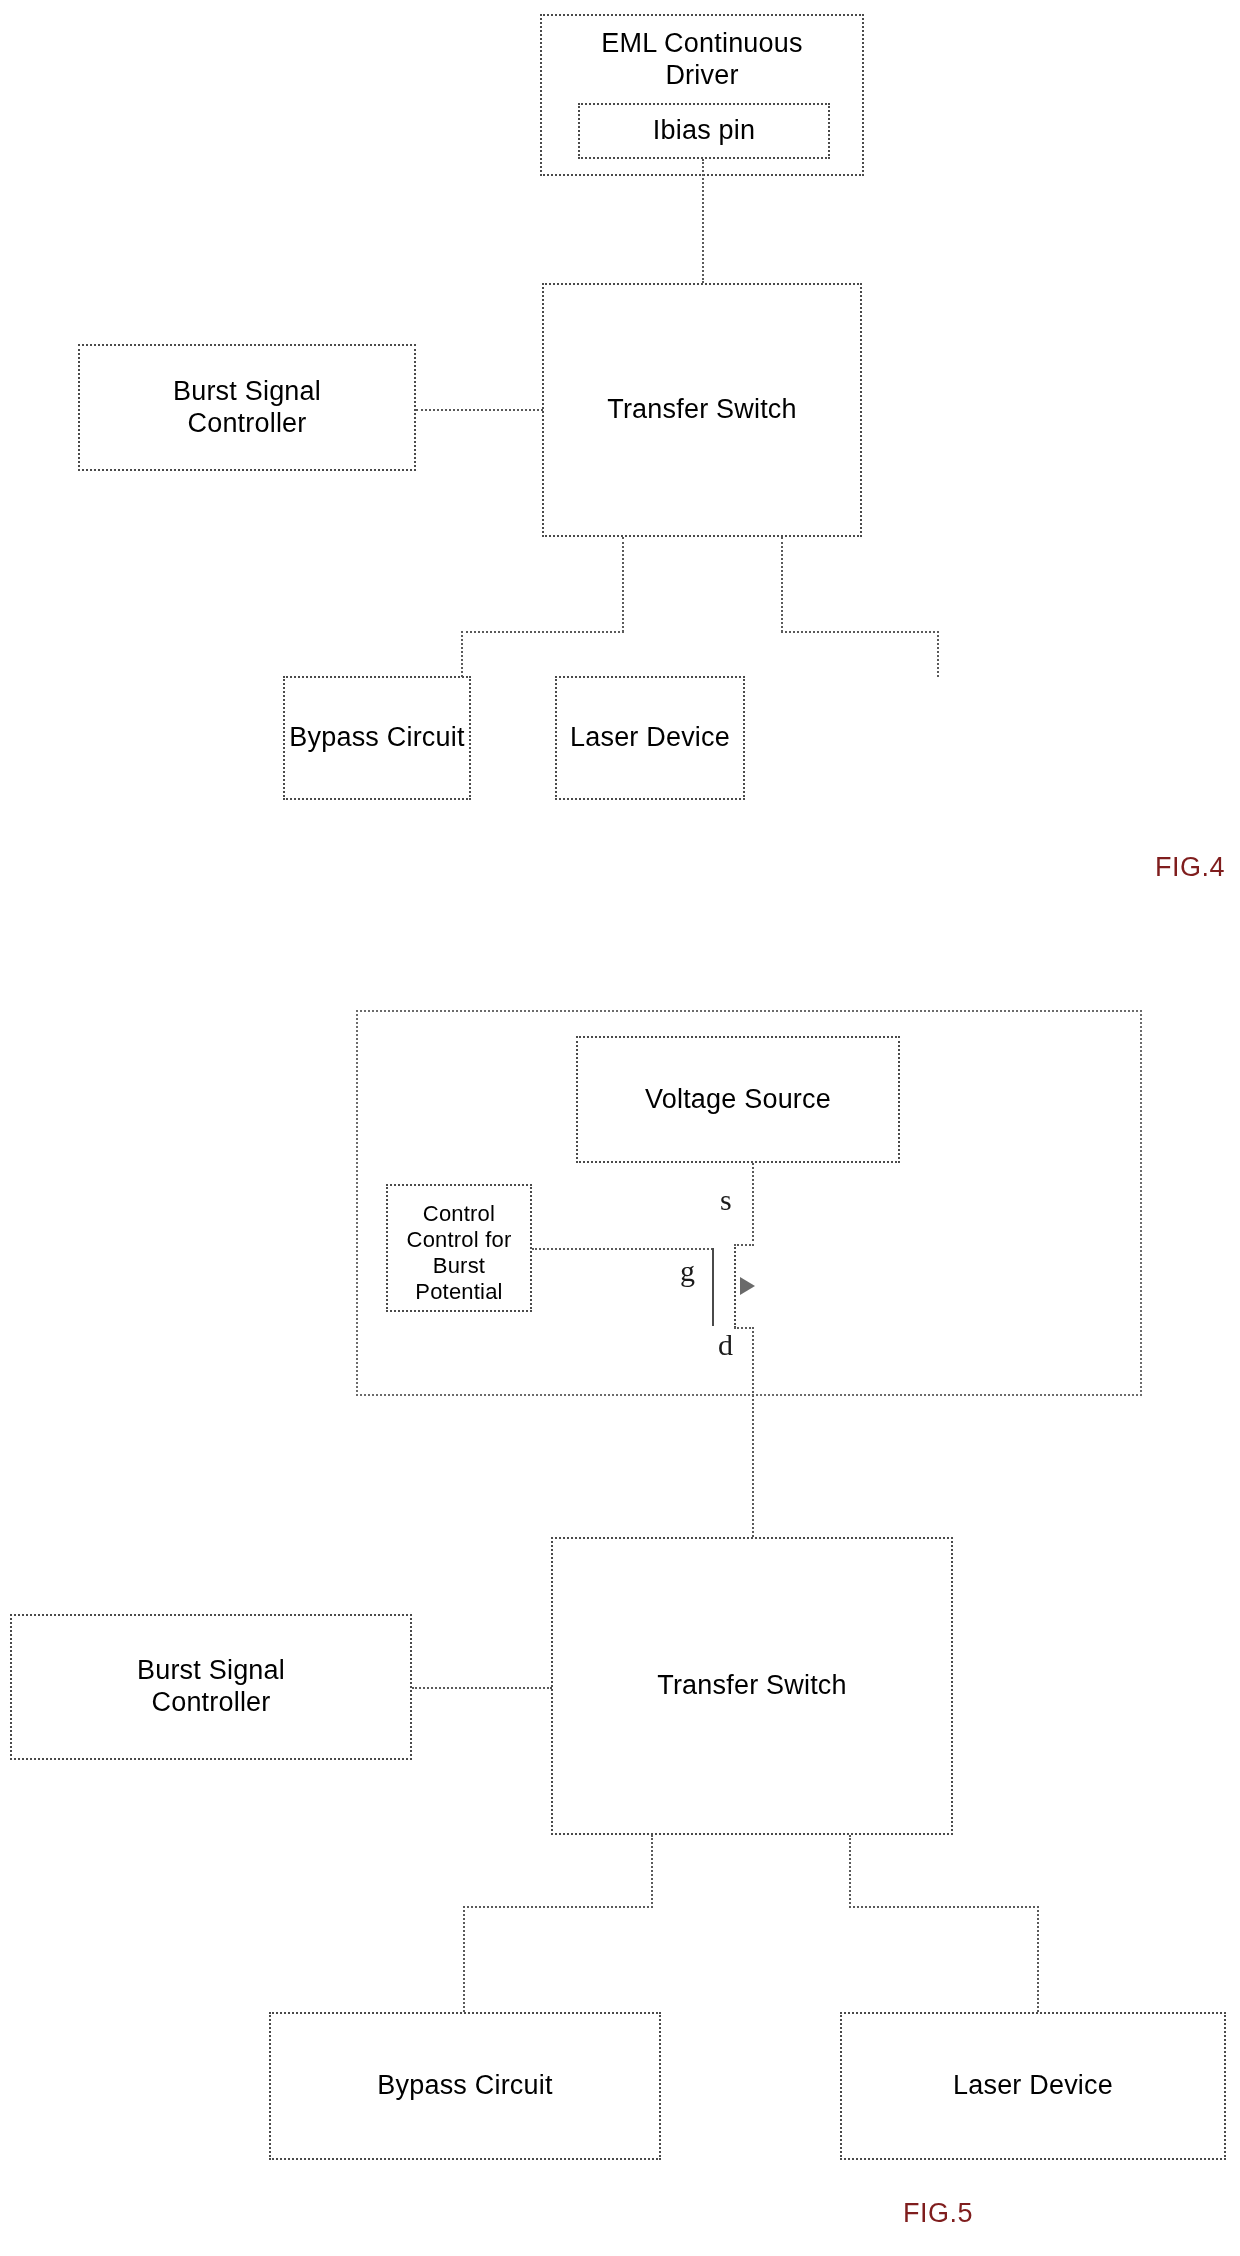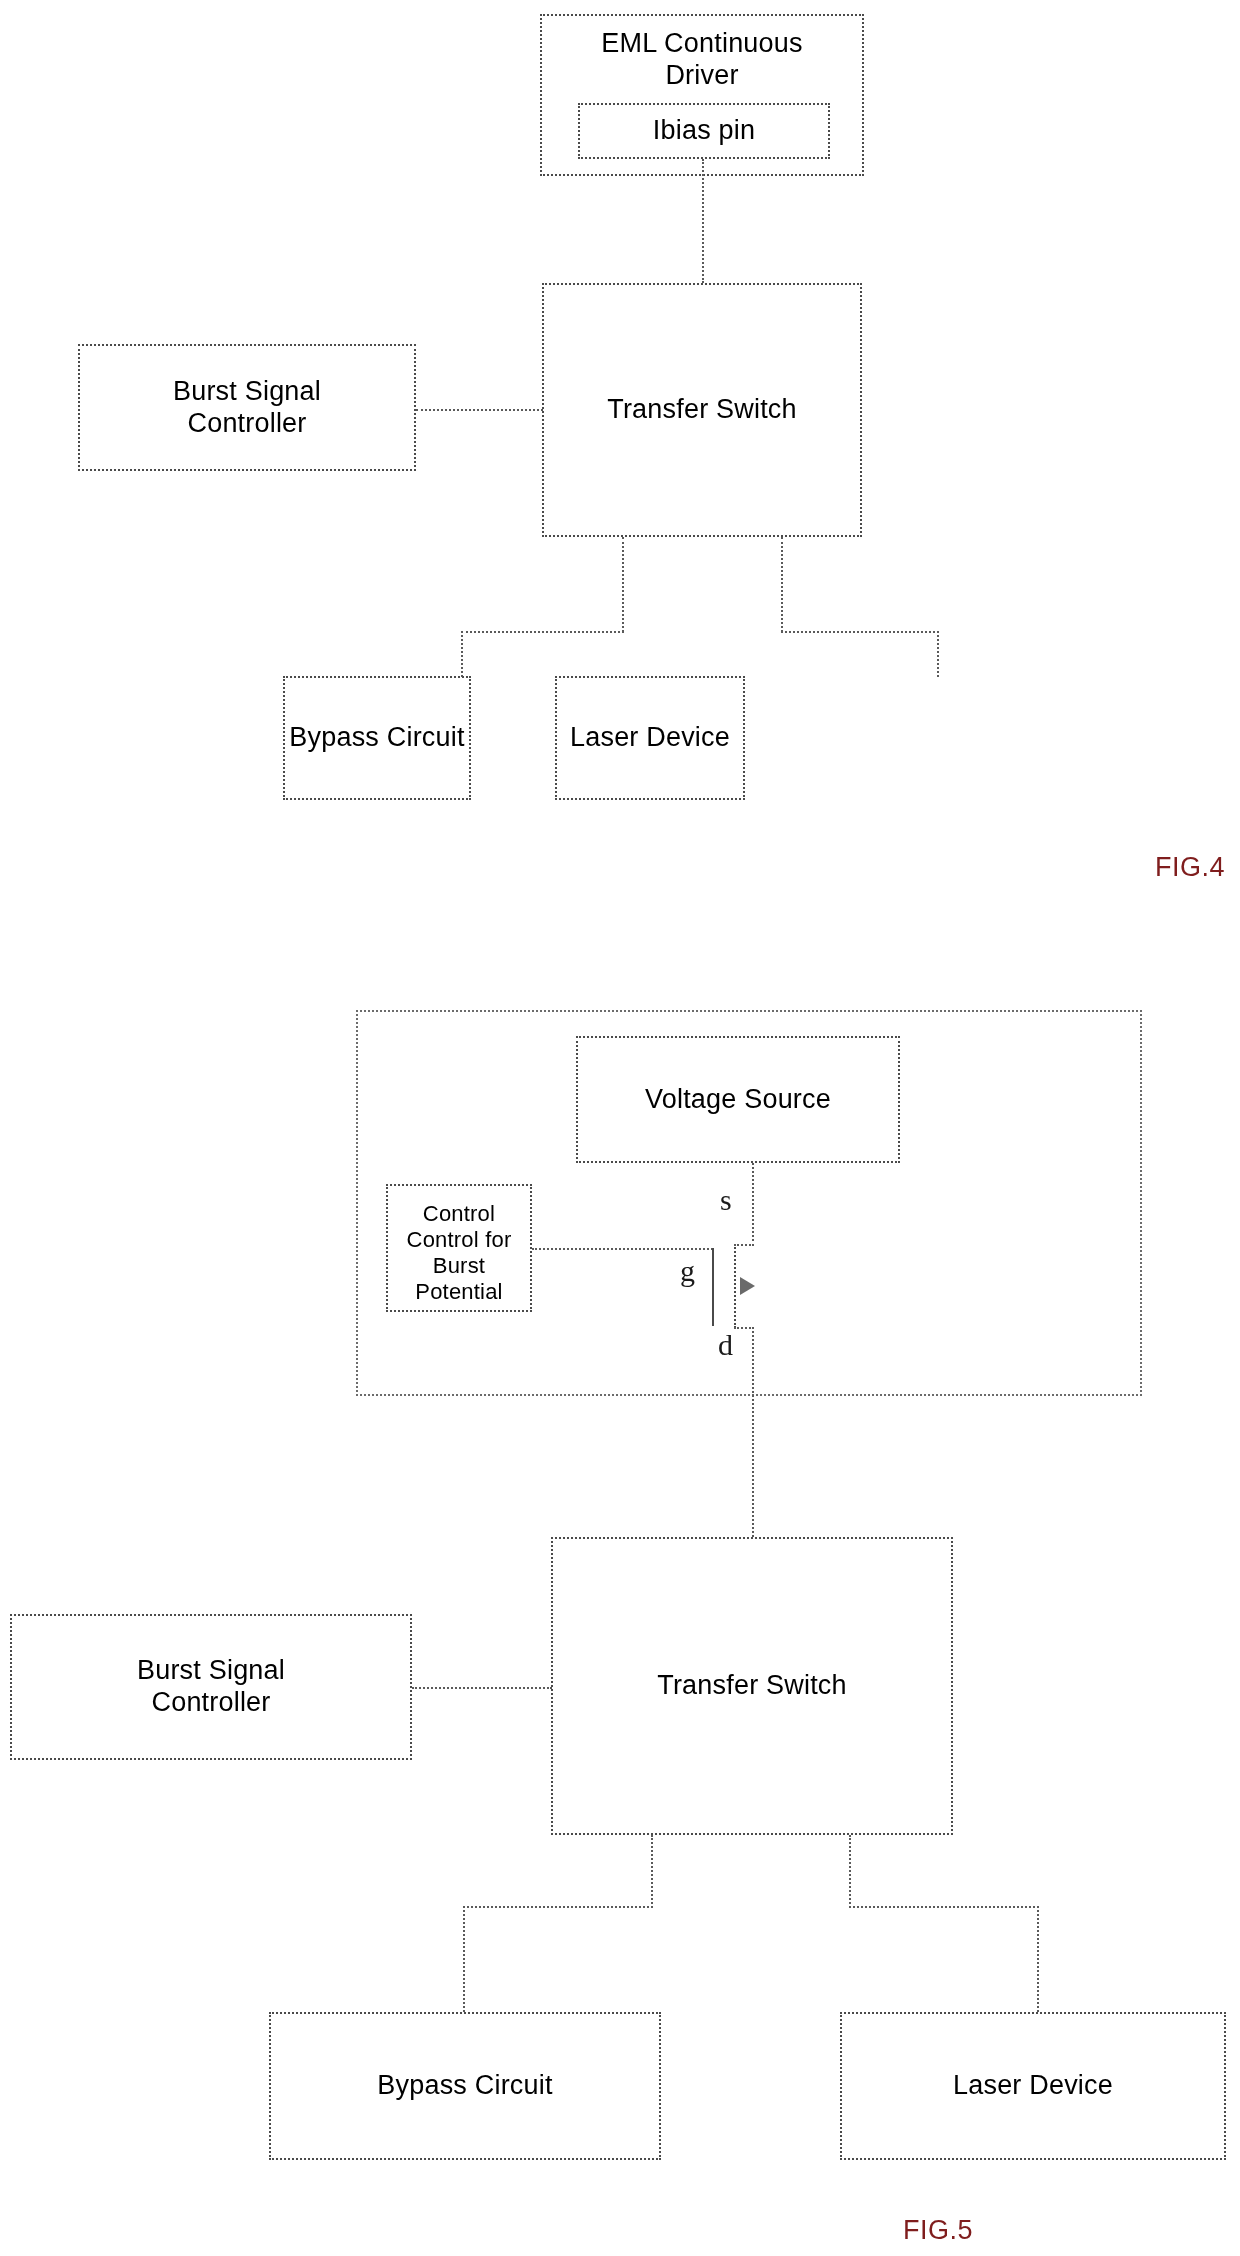--- a/index.html
+++ b/index.html
@@ -189,17 +189,17 @@
   <div class="vline" style="left:463px; top:1906px; height:106px;"></div>
 
   <div class="vline" style="left:849px; top:1835px; height:73px;"></div>
   <div class="hline" style="left:849px; top:1906px; width:190px;"></div>
   <div class="vline" style="left:1037px; top:1906px; height:106px;"></div>
 
   <div class="box t27" style="left:269px; top:2012px; width:392px; height:148px;">Bypass Circuit</div>
 
   <div class="box t27" style="left:840px; top:2012px; width:386px; height:148px;">Laser Device</div>
 
-  <div class="fig-caption" style="left:0px; top:2198px; width:988px;margin-top:17px;">
+  <div class="fig-caption" style="left:0px; top:2198px; width:988px;">
     <span style="position:relative; left:-15px;">FIG.5</span>
   </div>
 
 </div>
 
 </body></html>

